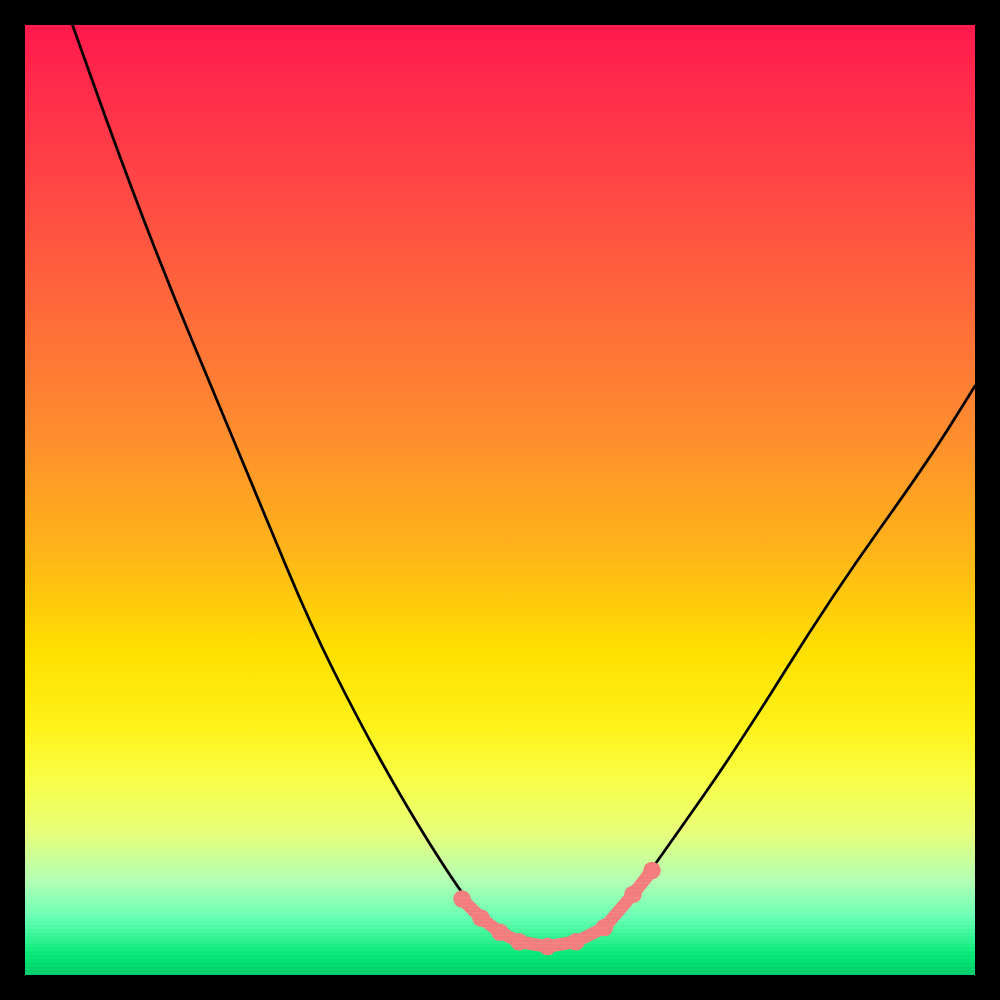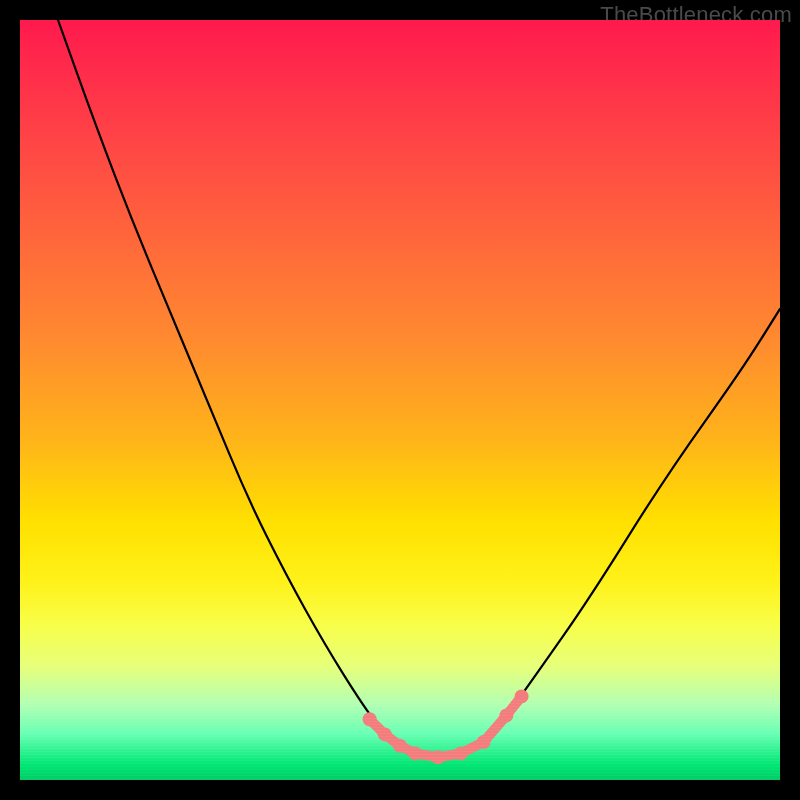--- a/index.html
+++ b/index.html
@@ -76,21 +76,20 @@
     font-weight: 500;
     letter-spacing: 0.2px;
     font-family: Arial, Helvetica, sans-serif;
     user-select: none;
   }
 </style>
 </head>
 <body>
 
 <div class="frame">
-  <div class="watermark">TheBottleneck.com</div>
 
   <div class="plot-area">
     <svg class="curve" viewBox="0 0 760 760" preserveAspectRatio="none">
       <path id="curve-path" fill="none" stroke="#000000" stroke-width="2.2" stroke-linecap="round" stroke-linejoin="round" d="M 38.0 0.0 Q 38.0 0.0 57.0 53.2 Q 76.0 106.4 95.0 155.8 Q 114.0 205.2 133.0 250.8 Q 152.0 296.4 171.0 342.0 Q 190.0 387.6 209.0 433.2 Q 228.0 478.8 247.0 516.8 Q 266.0 554.8 285.0 589.0 Q 304.0 623.2 323.0 653.6 Q 342.0 684.0 353.4 699.2 Q 364.8 714.4 372.4 722.0 Q 380.0 729.6 387.6 733.4 Q 395.2 737.2 406.6 737.2 Q 418.0 737.2 437.0 733.4 Q 456.0 729.6 467.4 718.2 Q 478.8 706.8 497.8 680.2 Q 516.8 653.6 543.4 615.6 Q 570.0 577.6 608.0 516.8 Q 646.0 456.0 684.0 402.8 Q 722.0 349.6 741.0 319.2 T 760.0 288.8"></path>
       <g id="marker-group">
           <path d="M 349.6 699.2 L 364.8 714.4 L 380.0 725.8 L 395.2 733.4 L 418.0 737.2 L 440.8 733.4 L 463.6 722.0 L 486.4 695.4 L 501.6 676.4" fill="none" stroke="#f37d7d" stroke-width="10" stroke-linecap="round" stroke-linejoin="round"></path>
           <circle cx="349.6" cy="699.2" r="7" fill="#f37d7d"></circle>
           <circle cx="364.8" cy="714.4" r="7" fill="#f37d7d"></circle>
           <circle cx="380.0" cy="725.8" r="7" fill="#f37d7d"></circle>
           <circle cx="395.2" cy="733.4" r="7" fill="#f37d7d"></circle>

